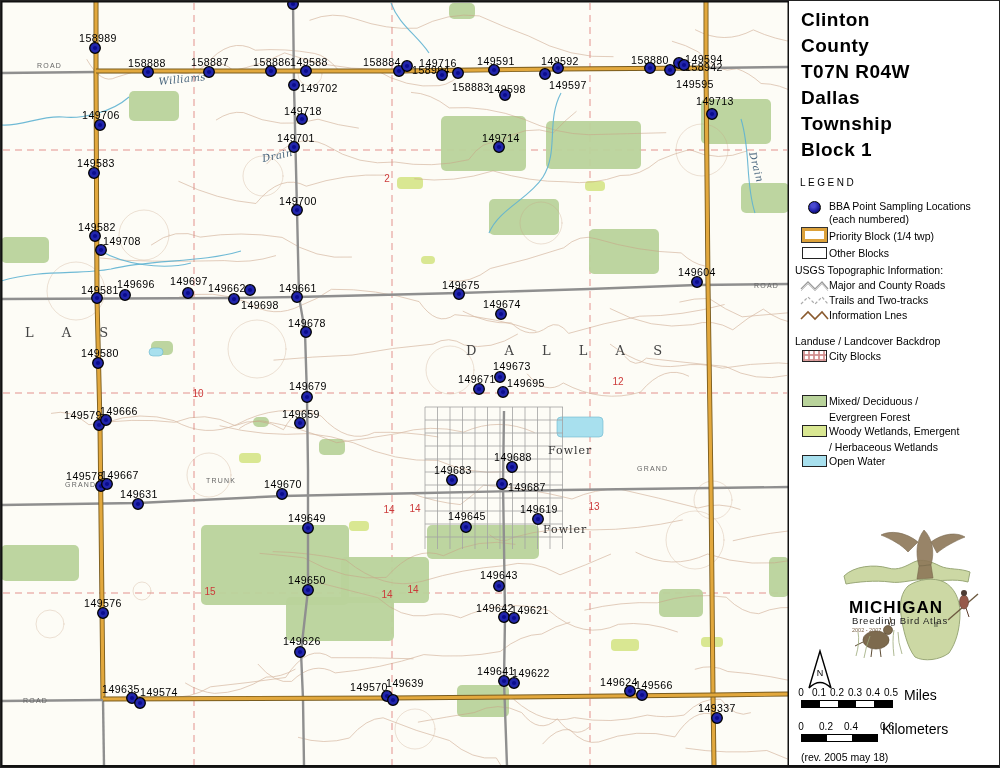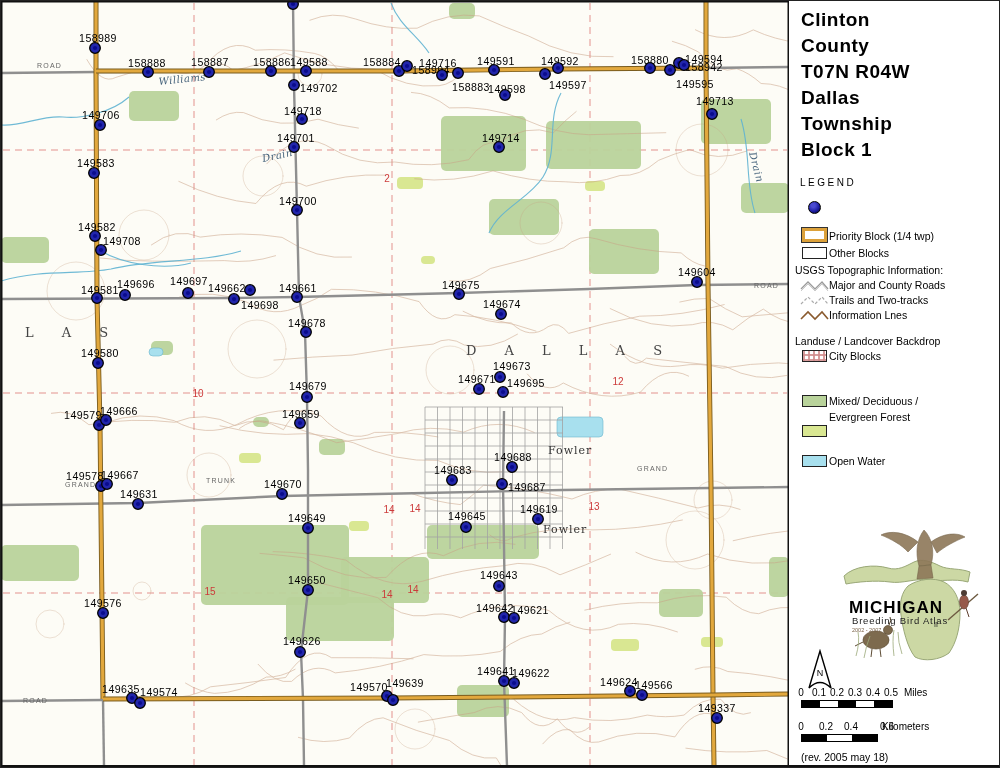--- a/index.html
+++ b/index.html
@@ -22,21 +22,21 @@
   .sw{width:25px;height:12px;box-sizing:border-box;background:#fff;border:1px solid #222;}
   .sw-priority{border:3px solid #dca13a;box-shadow:0 0 0 1px #333;height:14px;}
   .sw-city{background:
       repeating-linear-gradient(90deg, rgba(209,140,140,.85) 0 2px, transparent 2px 5px),
       repeating-linear-gradient(0deg, rgba(209,140,140,.85) 0 2px, transparent 2px 5px),#fff;}
   .sw-forest{background:#b9d39b;}
   .sw-wetland{background:#d9e792;}
   .sw-water{background:#a8e0ee;}
   .scale{position:absolute;height:34px;}
   .s-tick{position:absolute;top:0;width:22px;text-align:center;font-size:10px;color:#000;}
-  .s-unit{position:absolute;top:0;font-size:10px;color:#000;}
+  .s-unit{position:absolute;top:0;font-size:14px;color:#000;}
   .s-bar{position:absolute;top:13px;height:6px;border:1px solid #000;display:flex;}
   .s-seg{height:100%;}
   .rev{position:absolute;left:10px;top:750px;font-size:10.5px;color:#000;}
   .north{position:absolute;left:14px;top:648px;}
   .logo{position:absolute;left:45px;top:523px;}
   .botline{position:absolute;left:0;top:764px;width:1000px;height:2px;background:#111;}
 </style>
 </head>
 <body>
 
@@ -434,20 +434,24 @@
       <div class="title-line">Township</div>
       <div class="title-line">Block 1</div>
     </div>
 
     <div class="legend-heading">LEGEND</div>
 
     <div class="lrow" style="top:199px">
       <span class="licon">
           <span class="dot-icon"></span>
         </span>
+      <div class="ltext">
+        <div>BBA Point Sampling Locations</div>
+        <div>(each numbered)</div>
+      </div>
     </div>
 
     <div class="lrow" style="top:227px">
       <span class="licon">
           <span class="sw sw-priority"></span>
         </span>
       <div class="ltext" style="padding-top:2px">Priority Block (1/4 twp)</div>
     </div>
 
     <div class="lrow" style="top:245px">
@@ -504,20 +508,24 @@
       <div class="ltext" style="padding-top:1px">
         <div>Mixed/ Deciduous /</div>
         <div style="padding-top:3px">Evergreen Forest</div>
       </div>
     </div>
 
     <div class="lrow" style="top:423px">
       <span class="licon">
           <span class="sw sw-wetland"></span>
         </span>
+      <div class="ltext" style="padding-top:1px">
+        <div>Woody Wetlands, Emergent</div>
+        <div style="padding-top:3px">/ Herbaceous Wetlands</div>
+      </div>
     </div>
 
     <div class="lrow" style="top:453px">
       <span class="licon">
           <span class="sw sw-water"></span>
         </span>
       <div class="ltext" style="padding-top:1px">Open Water</div>
     </div>
 
     <div class="logo">

